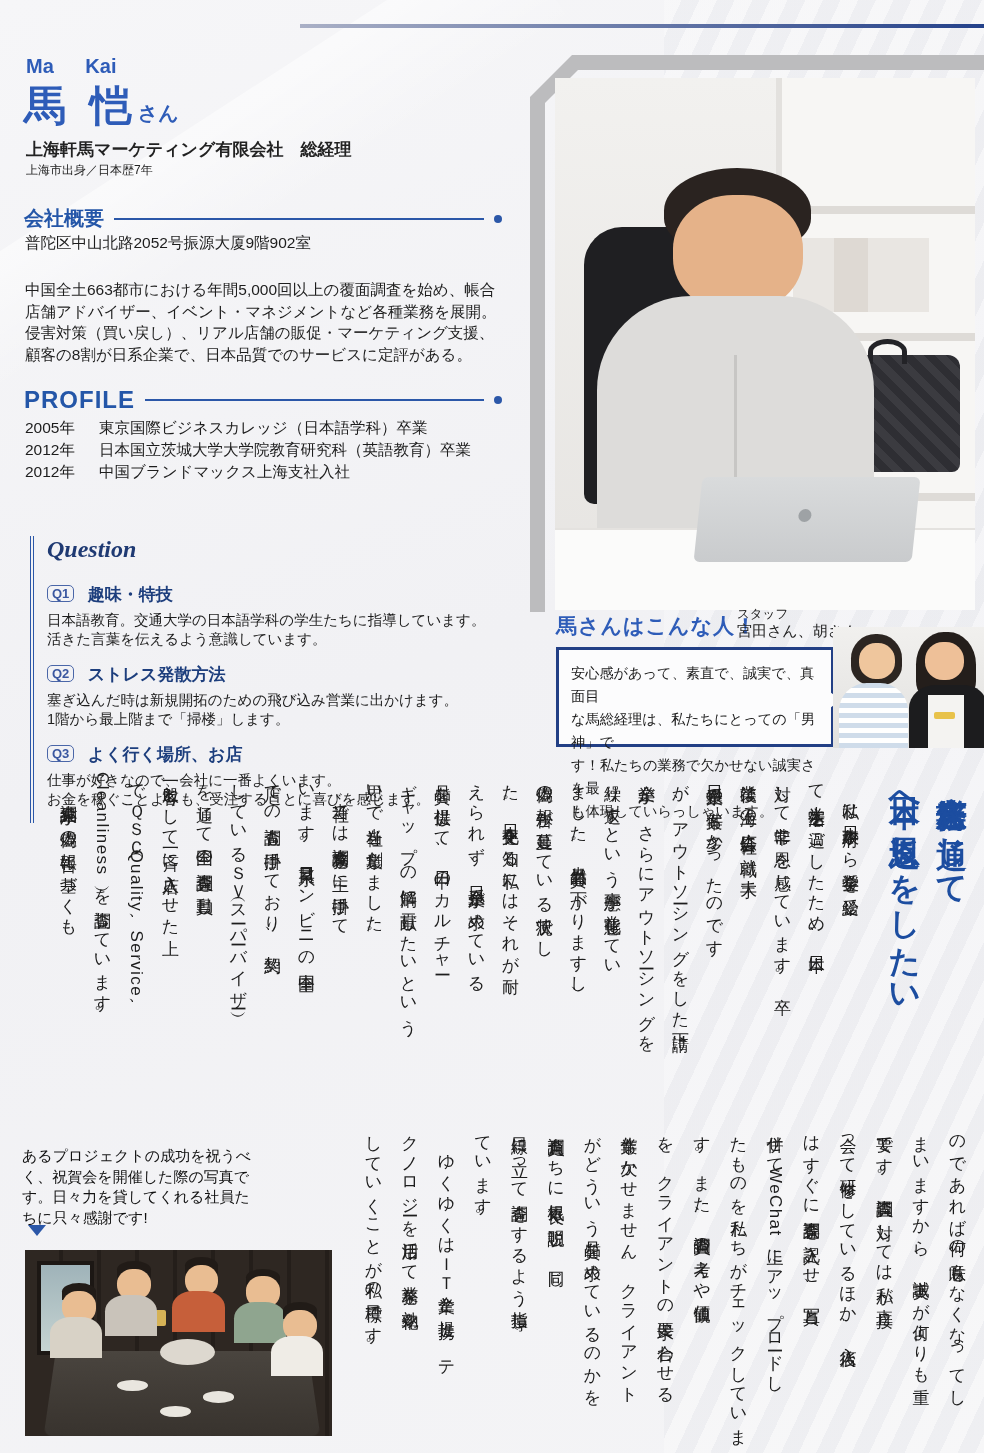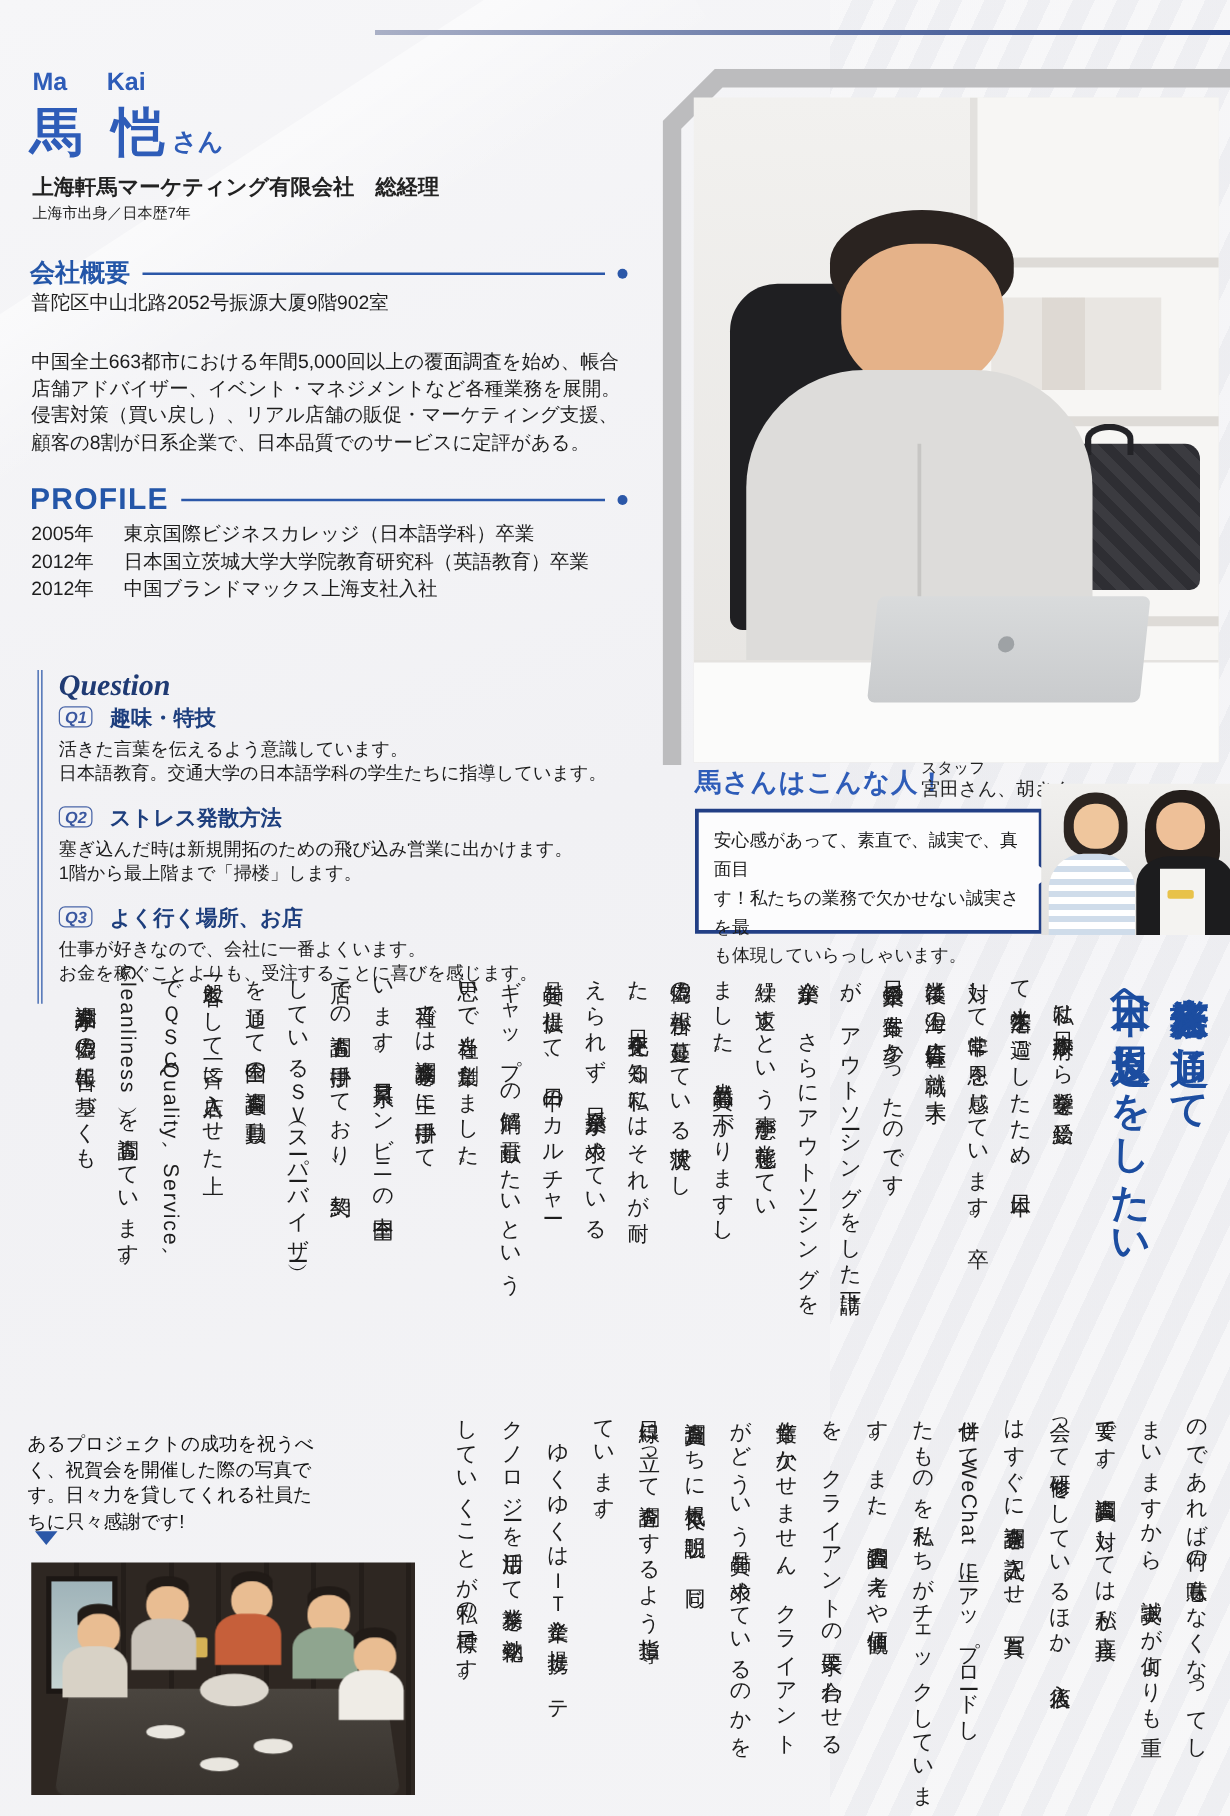--- a/index.html
+++ b/index.html
@@ -36,23 +36,23 @@
   .desc{position:absolute;left:25px;top:279px;font-size:15.5px;line-height:21.5px;}
 
   .profile-list{position:absolute;left:25px;top:417px;font-size:15.5px;line-height:22px;}
   .profile-row{display:flex;}
   .profile-year{width:62px;flex:0 0 auto;}
   .profile-text{padding-left:12px;}
 
   .qsection{position:absolute;left:30px;top:536px;width:470px;
         border-left:4px double #2b57a8;padding-left:13px;}
   .qtitle{font-family:"Liberation Serif","DejaVu Serif",serif;font-style:italic;
-        font-size:24px;color:#1f3a73;font-weight:bold;margin-bottom:0;}
+        font-size:24px;color:#1f3a73;font-weight:bold;margin-bottom:20px;}
   .qbadge{display:inline-block;border:1px solid #4a66a8;border-radius:5px;padding:0 4px;
-        font-style:italic;font-size:13px;font-weight:bold;color:#3a57a0;vertical-align:2px;}
+        font-size:13px;font-weight:bold;color:#3a57a0;vertical-align:2px;}
   .qhead{font-size:17px;font-weight:bold;color:#1d3e7d;margin-left:9px;}
   .qblock{margin-bottom:14px;}
   .qbody{font-size:14.5px;line-height:19px;margin-top:5px;color:#1c1c1c;}
 
   
   .frame{position:absolute;left:530px;top:55px;width:454px;height:557px;background:#bcbcbe;
         clip-path:polygon(42px 0,454px 0,454px 15px,48px 15px,15px 48px,15px 557px,0 557px,0 42px);}
   .photo{position:absolute;overflow:hidden;}
   .portrait{left:555px;top:78px;width:420px;height:532px;background:linear-gradient(#f2f1ef,#e6e4e1);}
   .p-shelf{position:absolute;right:0;top:0;width:46%;height:100%;background:#f7f6f4;border-left:6px solid #e3e1de;}
@@ -168,22 +168,22 @@
         <span class="profile-text">中国ブランドマックス上海支社入社</span>
       </div>
     </div>
 
   <div class="qsection">
     <div class="qtitle">Question</div>
     <div class="qblock">
       <span class="qbadge">Q1</span>
       <span class="qhead">趣味・特技</span>
       <div class="qbody">
+        <div>日本語教育。交通大学の日本語学科の学生たちに指導しています。</div>
         <div>活きた言葉を伝えるよう意識しています。</div>
-        <div>日本語教育。交通大学の日本語学科の学生たちに指導しています。</div>
       </div>
     </div>
     <div class="qblock">
       <span class="qbadge">Q2</span>
       <span class="qhead">ストレス発散方法</span>
       <div class="qbody">
         <div>塞ぎ込んだ時は新規開拓のための飛び込み営業に出かけます。</div>
         <div>1階から最上階まで「掃楼」します。</div>
       </div>
     </div>
@@ -216,20 +216,21 @@
       <div class="p-logo"></div>
     </div>
   </div>
 
   <div class="persona-head">馬さんはこんな人！</div>
   <div class="staff-label">スタッフ</div>
   <div class="staff-names">宮田さん、胡さん</div>
   <div class="bubble">
 
   <div>安心感があって、素直で、誠実で、真面目</div>
+      <div>な馬総経理は、私たちにとっての「男神」で</div>
       <div>す！私たちの業務で欠かせない誠実さを最</div>
       <div>も体現していらっしゃいます。</div>
     </div>
   <div class="photo staffphoto">
     <div class="s-hair1"></div>
     <div class="s-face1"></div>
     <div class="s-top1"></div>
     <div class="s-hair2"></div>
     <div class="s-face2"></div>
     <div class="s-jkt"></div>

